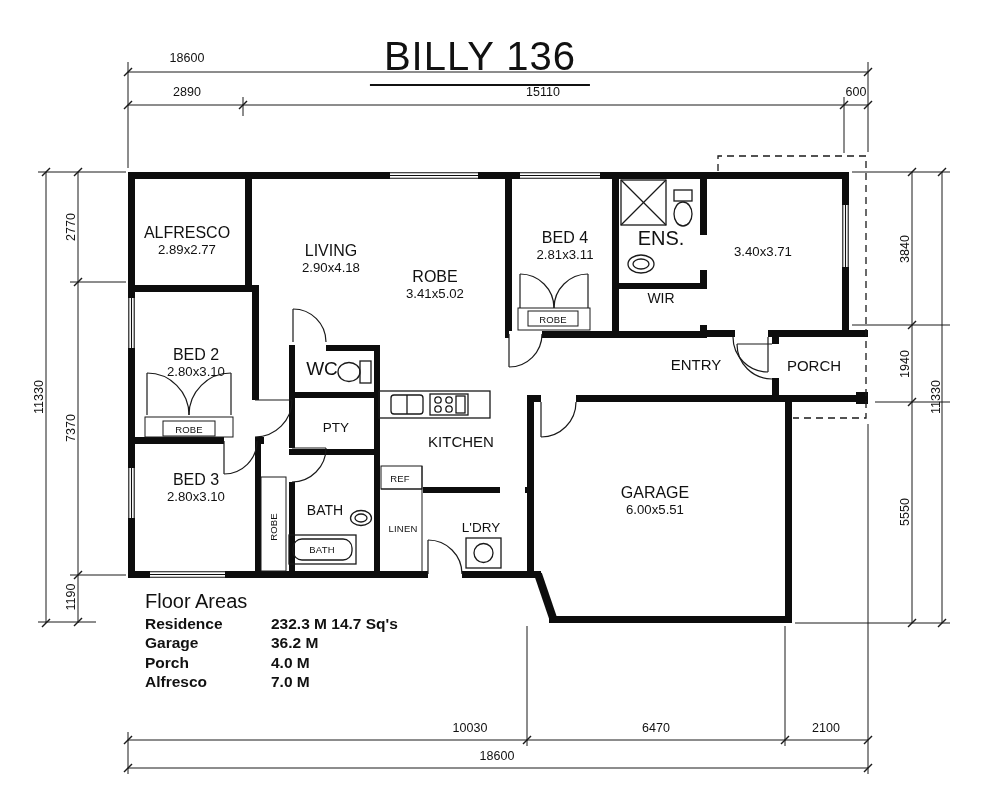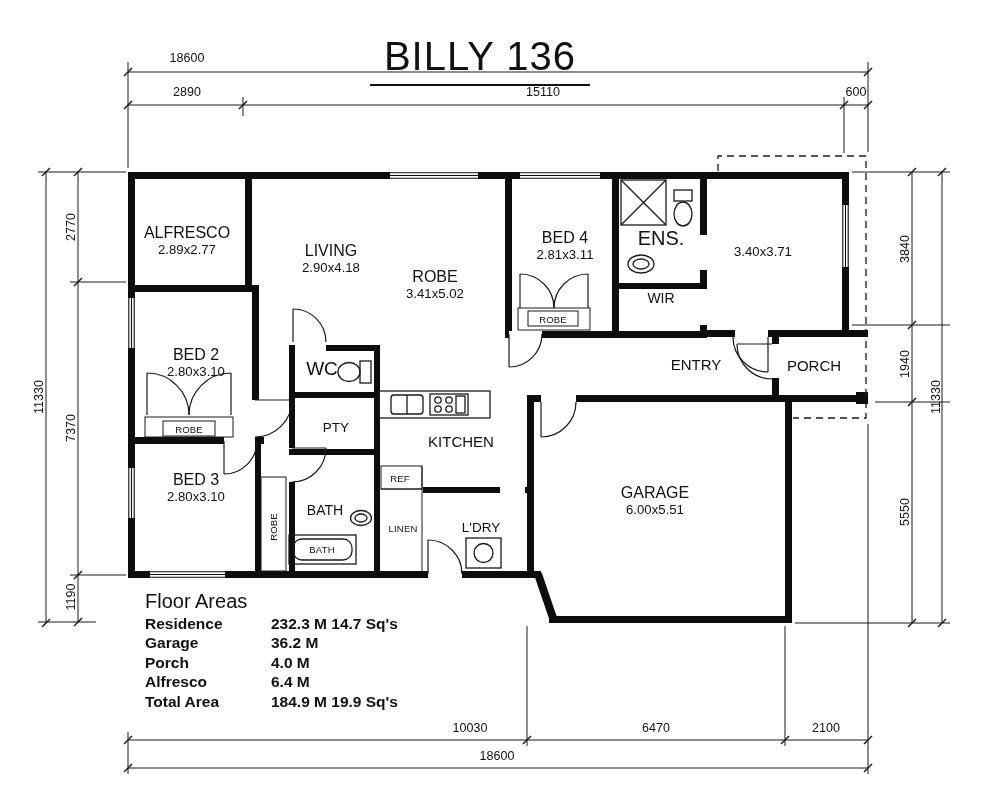--- a/index.html
+++ b/index.html
@@ -361,21 +361,17 @@
     <div class="fa-row">
       <span class="fa-label">Garage</span>
       <span class="fa-value">36.2 M</span>
     </div>
     <div class="fa-row">
       <span class="fa-label">Porch</span>
       <span class="fa-value">4.0 M</span>
     </div>
     <div class="fa-row">
       <span class="fa-label">Alfresco</span>
-      <span class="fa-value">6.4 M</span>
+      <span class="fa-value">7.0 M</span>
     </div>
-    <div class="fa-row">
-      <span class="fa-label">Total Area</span>
-      <span class="fa-value">184.9 M 19.9 Sq's</span>
-    </div>
   </div>
 
 </div>
 
 </body></html>

